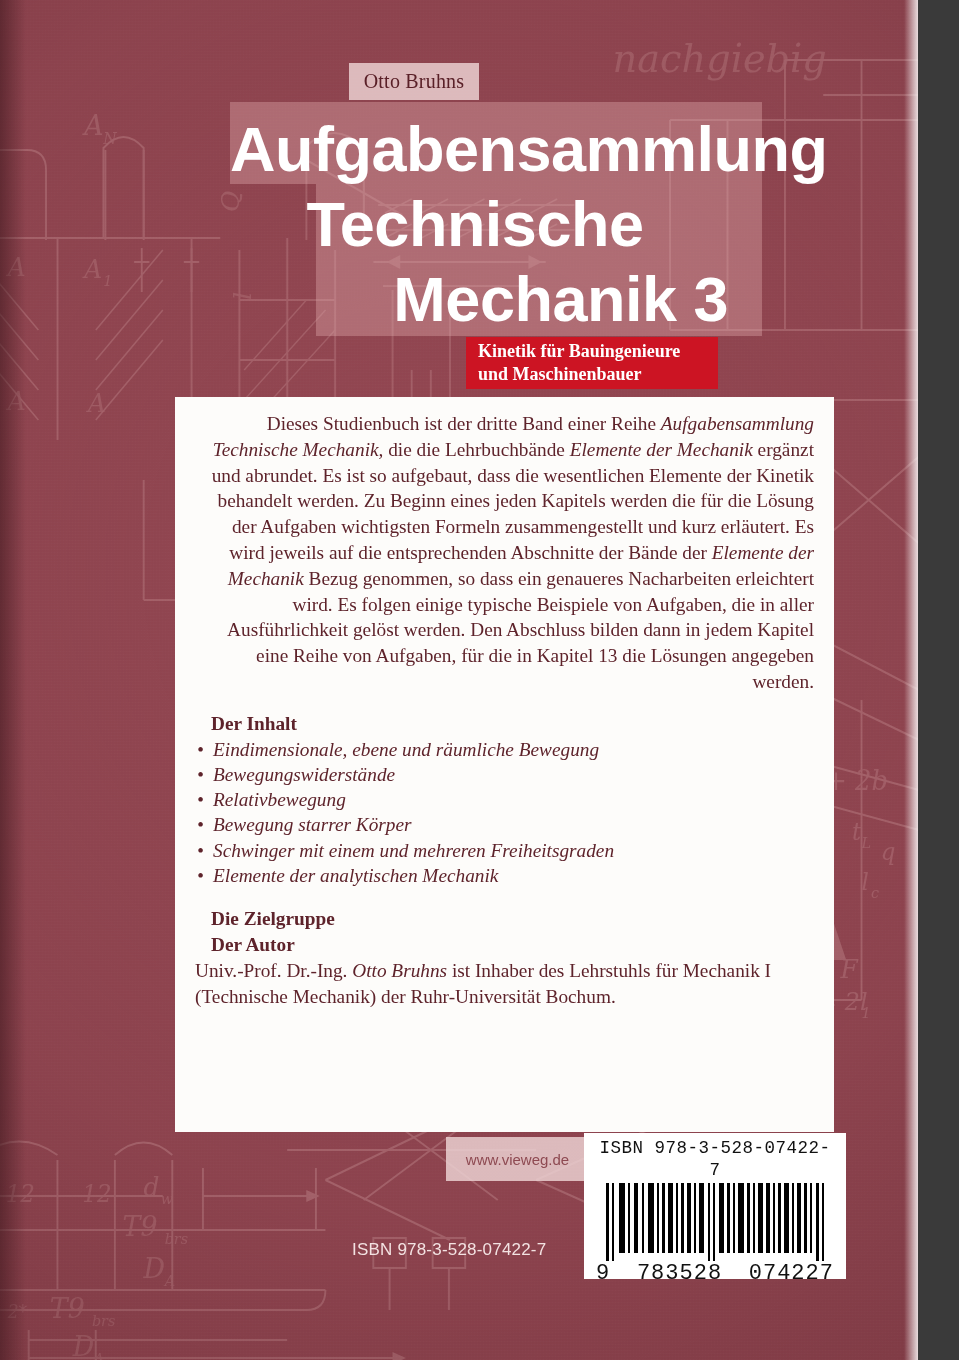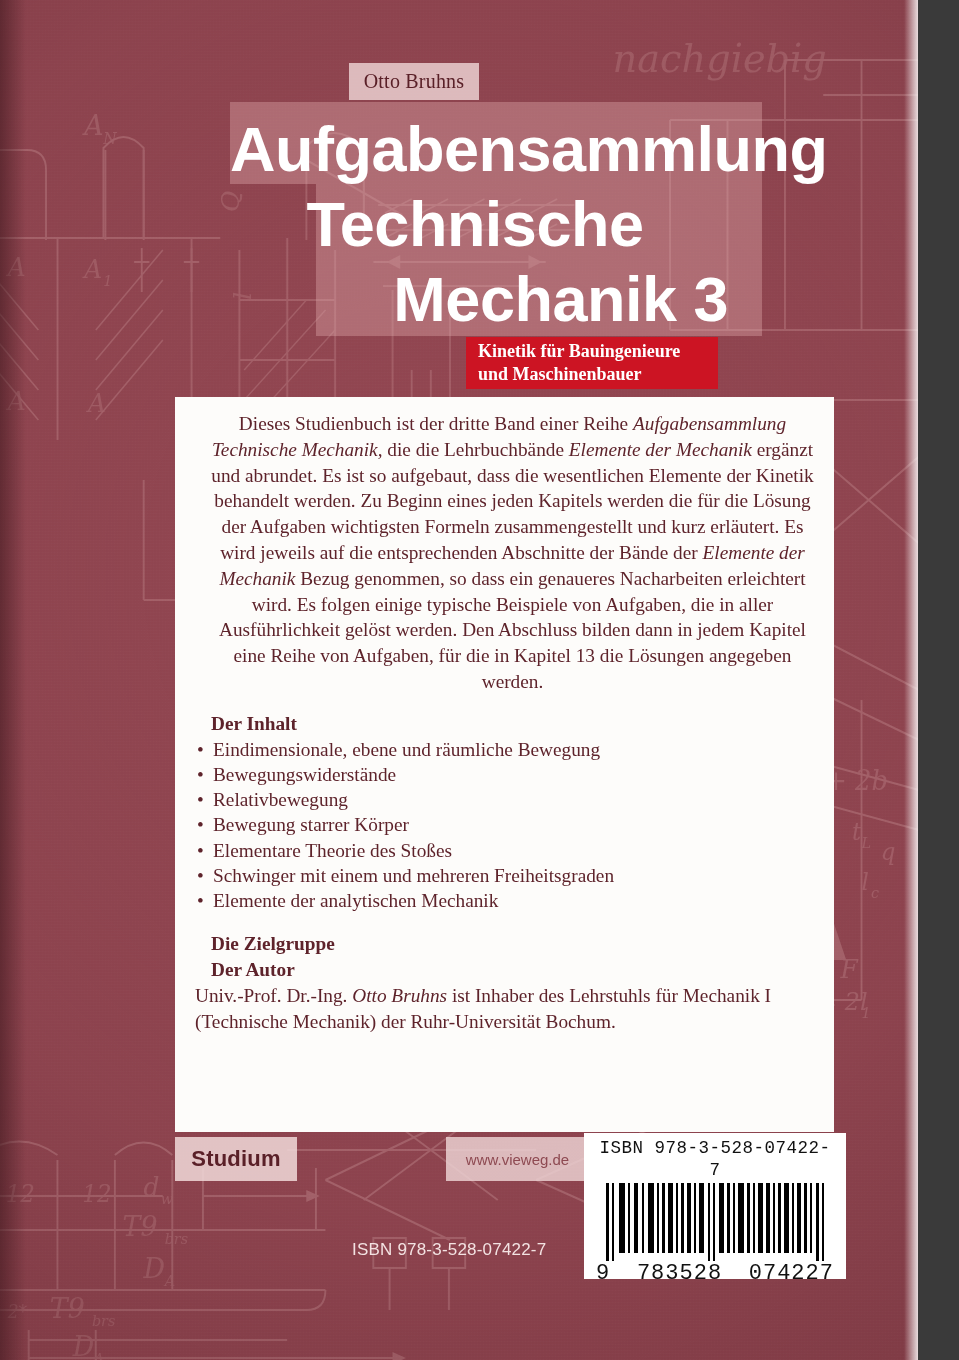--- a/index.html
+++ b/index.html
@@ -142,38 +142,39 @@
     height: 735px;
     background: #fdfcfa;
     box-sizing: border-box;
     padding: 14px 20px 10px 20px;
     color: #5e232b;
   }
   .panel .blurb {
     font-family: "Liberation Serif", serif;
     font-size: 19.3px;
     line-height: 25.8px;
-    text-align: center;
+    text-align: right;
     margin: 0 0 16px 16px;
     color: #5e232b;
   }
   .panel .blurb i { font-style: italic; }
 
   .sect-head {
     font-family: "Liberation Serif", serif;
     font-weight: bold;
     font-size: 19.3px;
     line-height: 25px;
     margin: 0 0 1px 16px;
     color: #5e232b;
   }
   .bullets {
     list-style: none;
     margin: 0 0 18px 0;
     padding: 0;
+    font-style: italic;
   }
   .bullets li {
     font-family: "Liberation Serif", serif;
     font-size: 19.3px;
     line-height: 25.2px;
     padding-left: 18px;
     position: relative;
     color: #5e232b;
   }
   .bullets li::before {
@@ -432,34 +433,30 @@
   <div class="panel">
 
     <p class="blurb"><span>Dieses Studienbuch ist der dritte Band einer Reihe </span><i>Aufgabensammlung Technische Mechanik,</i><span> die die Lehrbuchbände </span><i>Elemente der Mechanik</i><span> ergänzt und abrundet. Es ist so aufgebaut, dass die wesentlichen Elemente der Kinetik behandelt werden. Zu Beginn eines jeden Kapitels werden die für die Lösung der Aufgaben wichtigsten Formeln zusammengestellt und kurz erläutert. Es wird jeweils auf die entsprechenden Abschnitte der Bände der </span><i>Elemente der Mechanik</i><span> Bezug genommen, so dass ein genaueres Nacharbeiten erleichtert wird. Es folgen einige typische Beispiele von Aufgaben, die in aller Ausführlichkeit gelöst werden. Den Abschluss bilden dann in jedem Kapitel eine Reihe von Aufgaben, für die in Kapitel 13 die Lösungen angegeben werden.</span></p>
 
     <div class="sect-head">Der Inhalt</div>
     <ul class="bullets">
       <li>Eindimensionale, ebene und räumliche Bewegung</li>
       <li>Bewegungswiderstände</li>
       <li>Relativbewegung</li>
       <li>Bewegung starrer Körper</li>
-      <li>Elementare Theorie des Stoßes</li>
       <li>Schwinger mit einem und mehreren Freiheitsgraden</li>
       <li>Elemente der analytischen Mechanik</li>
     </ul>
 
     <div class="sect-head">Die Zielgruppe</div>
 
     <div class="sect-head">Der Autor</div>
     <p class="para last"><span>Univ.-Prof. Dr.-Ing. </span><i>Otto Bruhns</i><span> ist Inhaber des Lehrstuhls für Mechanik I (Technische Mechanik) der Ruhr-Universität Bochum.</span></p>
   </div>
 
-  <div class="studium-box">
-    <span>Studium</span>
-  </div>
   <div class="vieweg-box">
     <span>www.vieweg.de</span>
   </div>
   <div class="isbn-line">ISBN 978-3-528-07422-7</div>
 
   <div class="barcode-box">
     <div class="barcode-isbn">ISBN 978-3-528-07422-7</div>
     <div class="barcode-bars">
       <svg viewBox="0 0 242 78" preserveAspectRatio="none" xmlns="http://www.w3.org/2000/svg">
         <g fill="#000000">

